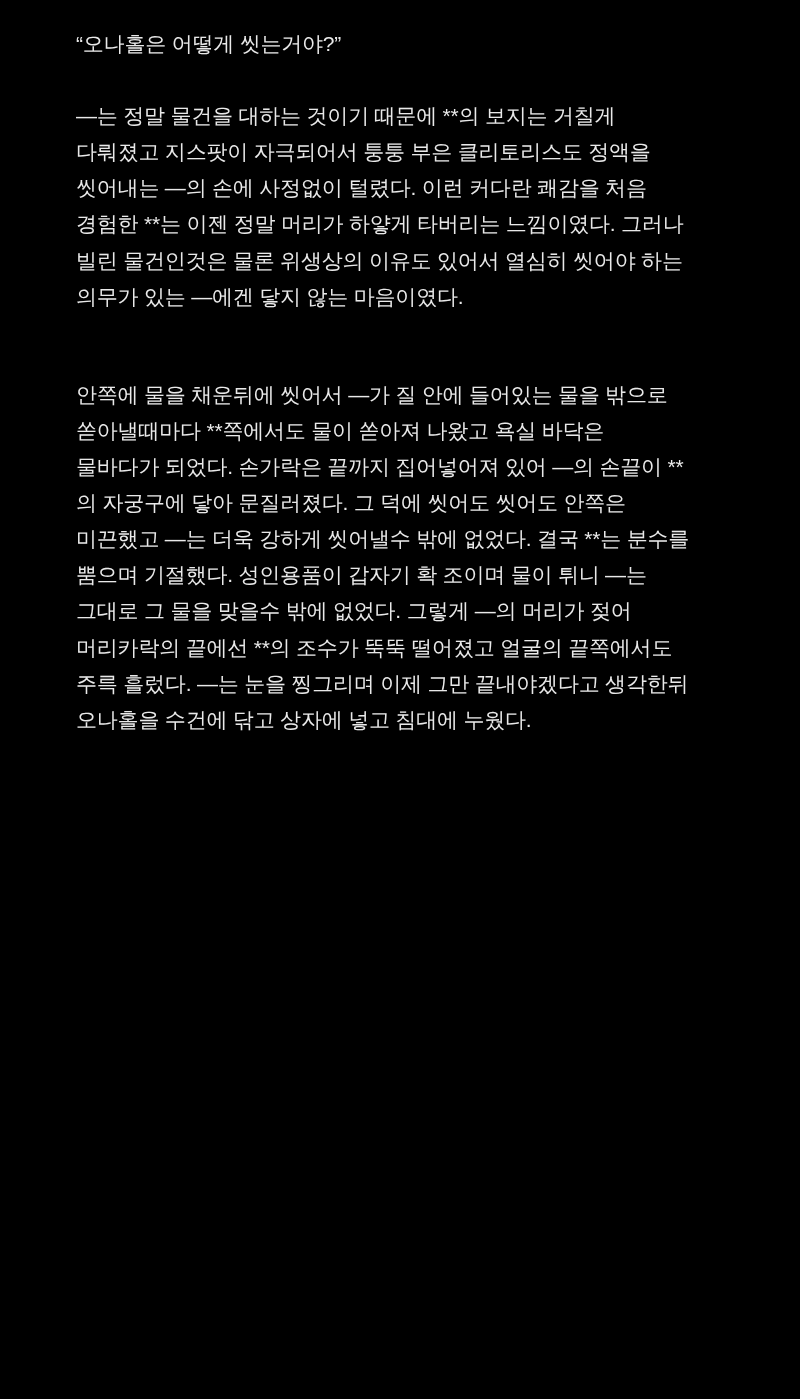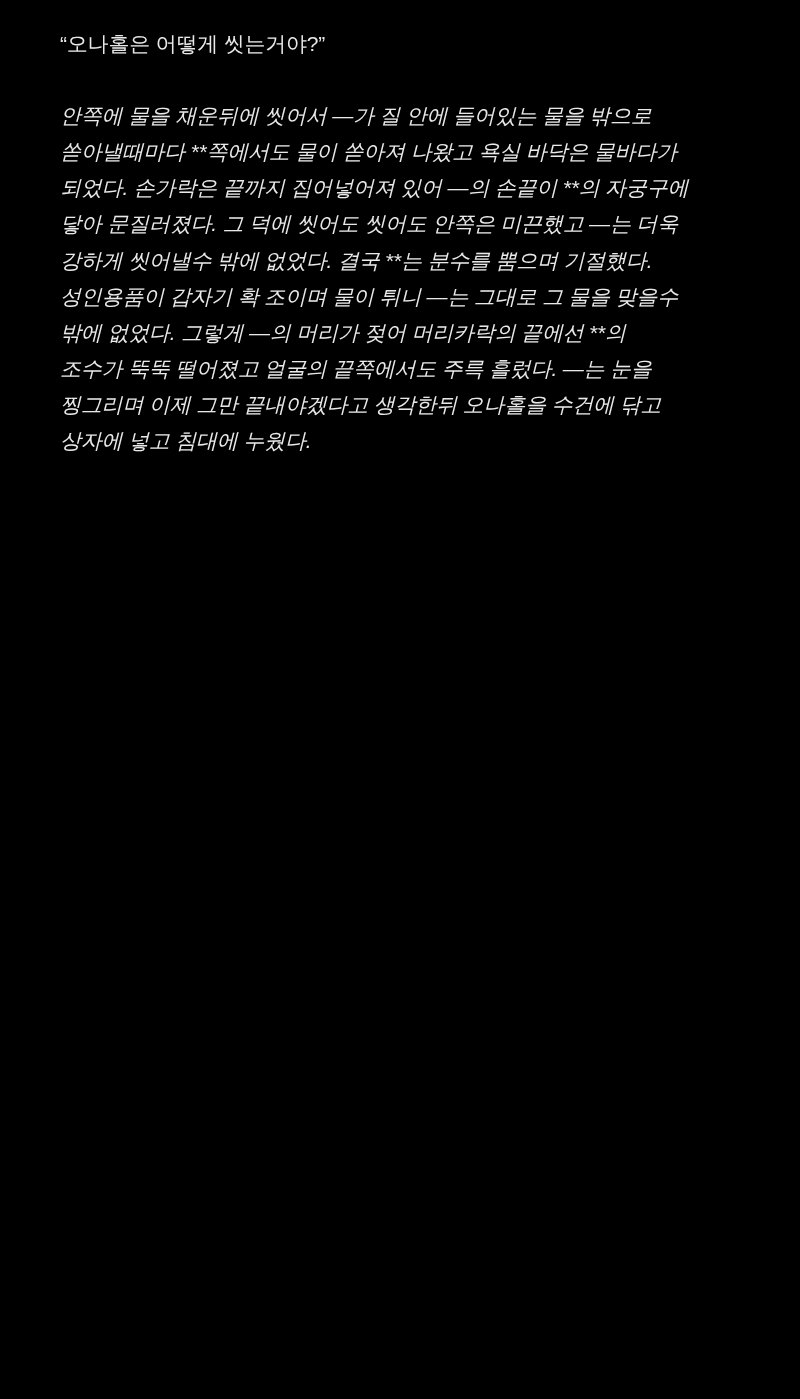--- a/index.html
+++ b/index.html
@@ -11,48 +11,48 @@
     width: 800px;
     min-height: 1399px;
     font-family: "Liberation Sans", "DejaVu Sans", sans-serif;
     color: #e8e8e8;
     -webkit-font-smoothing: antialiased;
   }
   .page {
     width: 740px;
     min-height: 1399px;
     box-sizing: border-box;
-    padding: 26px 48px 30px 60px;
+    padding: 26px 48px 30px 76px;
     background: #000000;
   }
   .para {
     font-size: 21px;
     line-height: 1.72;
     letter-spacing: -0.2px;
     color: #e9e9e9;
     margin: 0 0 31px 0;
     word-break: keep-all;
     white-space: pre-wrap;
   }
   .para.dialog {
     margin-bottom: 36px;
   }
   .para.gap-after {
     margin-bottom: 62px;
   }
   .para.last {
     margin-bottom: 8px;
-    font-style: italic;
   }
 </style>
 </head>
 <body>
 
 <div class="page">
 
   <p class="para dialog">“오나홀은 어떻게 씻는거야?”</p>
 
 
 
+  <p class="para gap-after">—는 정말 물건을 대하는 것이기 때문에 **의 보지는 거칠게 다뤄졌고 지스팟이 자극되어서 퉁퉁 부은 클리토리스도 정액을 씻어내는 —의 손에 사정없이 털렸다. 이런 커다란 쾌감을 처음 경험한 **는 이젠 정말 머리가 하얗게 타버리는 느낌이였다. 그러나 빌린 물건인것은 물론 위생상의 이유도 있어서 열심히 씻어야 하는 의무가 있는 —에겐 닿지 않는 마음이였다.</p>
 
   <p class="para last">안쪽에 물을 채운뒤에 씻어서 —가 질 안에 들어있는 물을 밖으로 쏟아낼때마다 **쪽에서도 물이 쏟아져 나왔고 욕실 바닥은 물바다가 되었다. 손가락은 끝까지 집어넣어져 있어 —의 손끝이 **의 자궁구에 닿아 문질러졌다. 그 덕에 씻어도 씻어도 안쪽은 미끈했고 —는 더욱 강하게 씻어낼수 밖에 없었다. 결국 **는 분수를 뿜으며 기절했다. 성인용품이 갑자기 확 조이며 물이 튀니 —는 그대로 그 물을 맞을수 밖에 없었다. 그렇게 —의 머리가 젖어 머리카락의 끝에선 **의 조수가 뚝뚝 떨어졌고 얼굴의 끝쪽에서도 주륵 흘렀다. —는 눈을 찡그리며 이제 그만 끝내야겠다고 생각한뒤 오나홀을 수건에 닦고 상자에 넣고 침대에 누웠다.</p>
 
 </div>
 
 </body></html>

